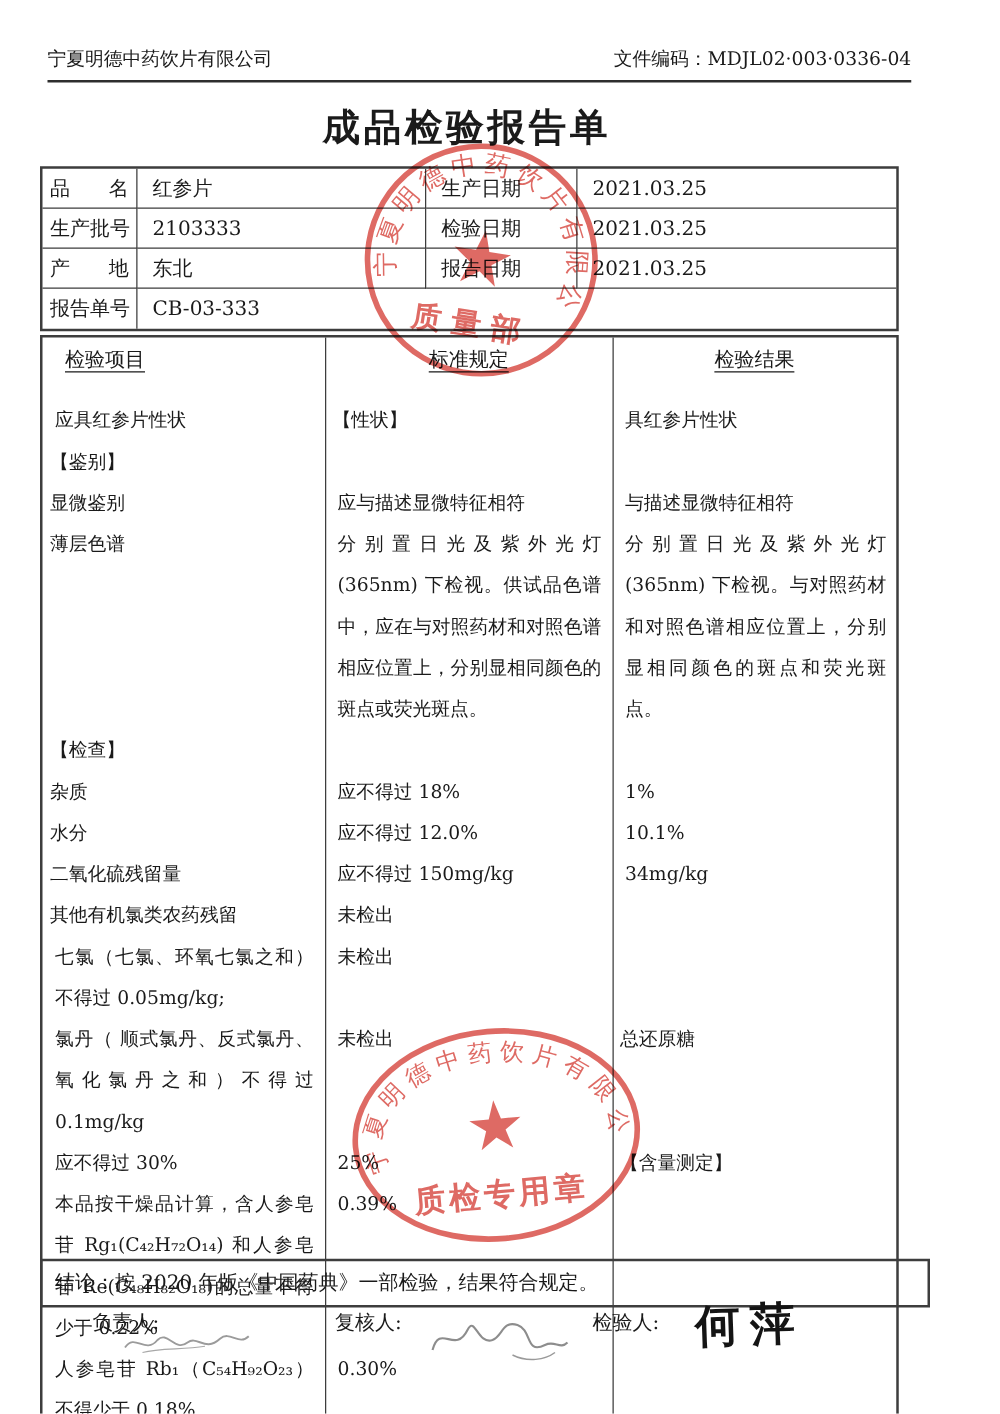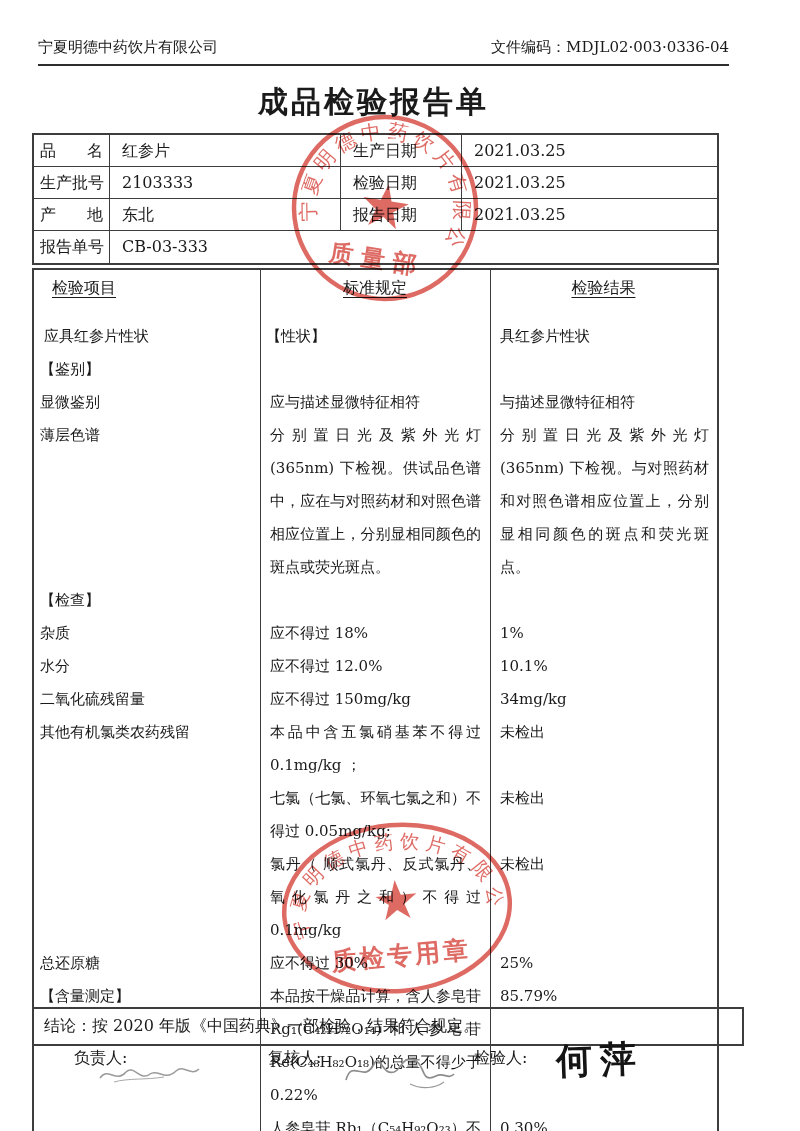--- a/index.html
+++ b/index.html
@@ -115,34 +115,33 @@
         <div class="icell c1">杂质</div>
         <div class="icell c2">应不得过 18%</div>
         <div class="icell c3">1%</div>
         <div class="icell c1">水分</div>
         <div class="icell c2">应不得过 12.0%</div>
         <div class="icell c3">10.1%</div>
         <div class="icell c1">二氧化硫残留量</div>
         <div class="icell c2">应不得过 150mg/kg</div>
         <div class="icell c3">34mg/kg</div>
         <div class="icell c1">其他有机氯类农药残留</div>
-        <div class="icell c2">本品中含五氯硝基苯不得过 0.1mg/kg ；</div>
         <div class="icell c3">未检出</div>
         <div class="icell c1"></div>
         <div class="icell c2">七氯（七氯、环氧七氯之和）不得过 0.05mg/kg;</div>
         <div class="icell c3">未检出</div>
         <div class="icell c1"></div>
         <div class="icell c2">氯丹（ 顺式氯丹、反式氯丹、氧化氯丹之和）不得过 0.1mg/kg</div>
         <div class="icell c3">未检出</div>
         <div class="icell c1">总还原糖</div>
         <div class="icell c2">应不得过 30%</div>
         <div class="icell c3">25%</div>
         <div class="icell c1">【含量测定】</div>
         <div class="icell c2">本品按干燥品计算，含人参皂苷 Rg₁(C₄₂H₇₂O₁₄) 和人参皂苷 Re(C₄₈H₈₂O₁₈)的总量不得少于 0.22%</div>
-        <div class="icell c3">85.79%</div>
+        <div class="icell c3">0.39%</div>
         <div class="icell c1"></div>
         <div class="icell c2">人参皂苷 Rb₁（C₅₄H₉₂O₂₃）不得少于 0.18%</div>
         <div class="icell c3">0.30%</div>
       </div>
     <div class="vline v1"></div>
     <div class="vline v2"></div>
   </div>
 
   <div class="conclusion">结论：按 2020 年版《中国药典》一部检验，结果符合规定。</div>
 

